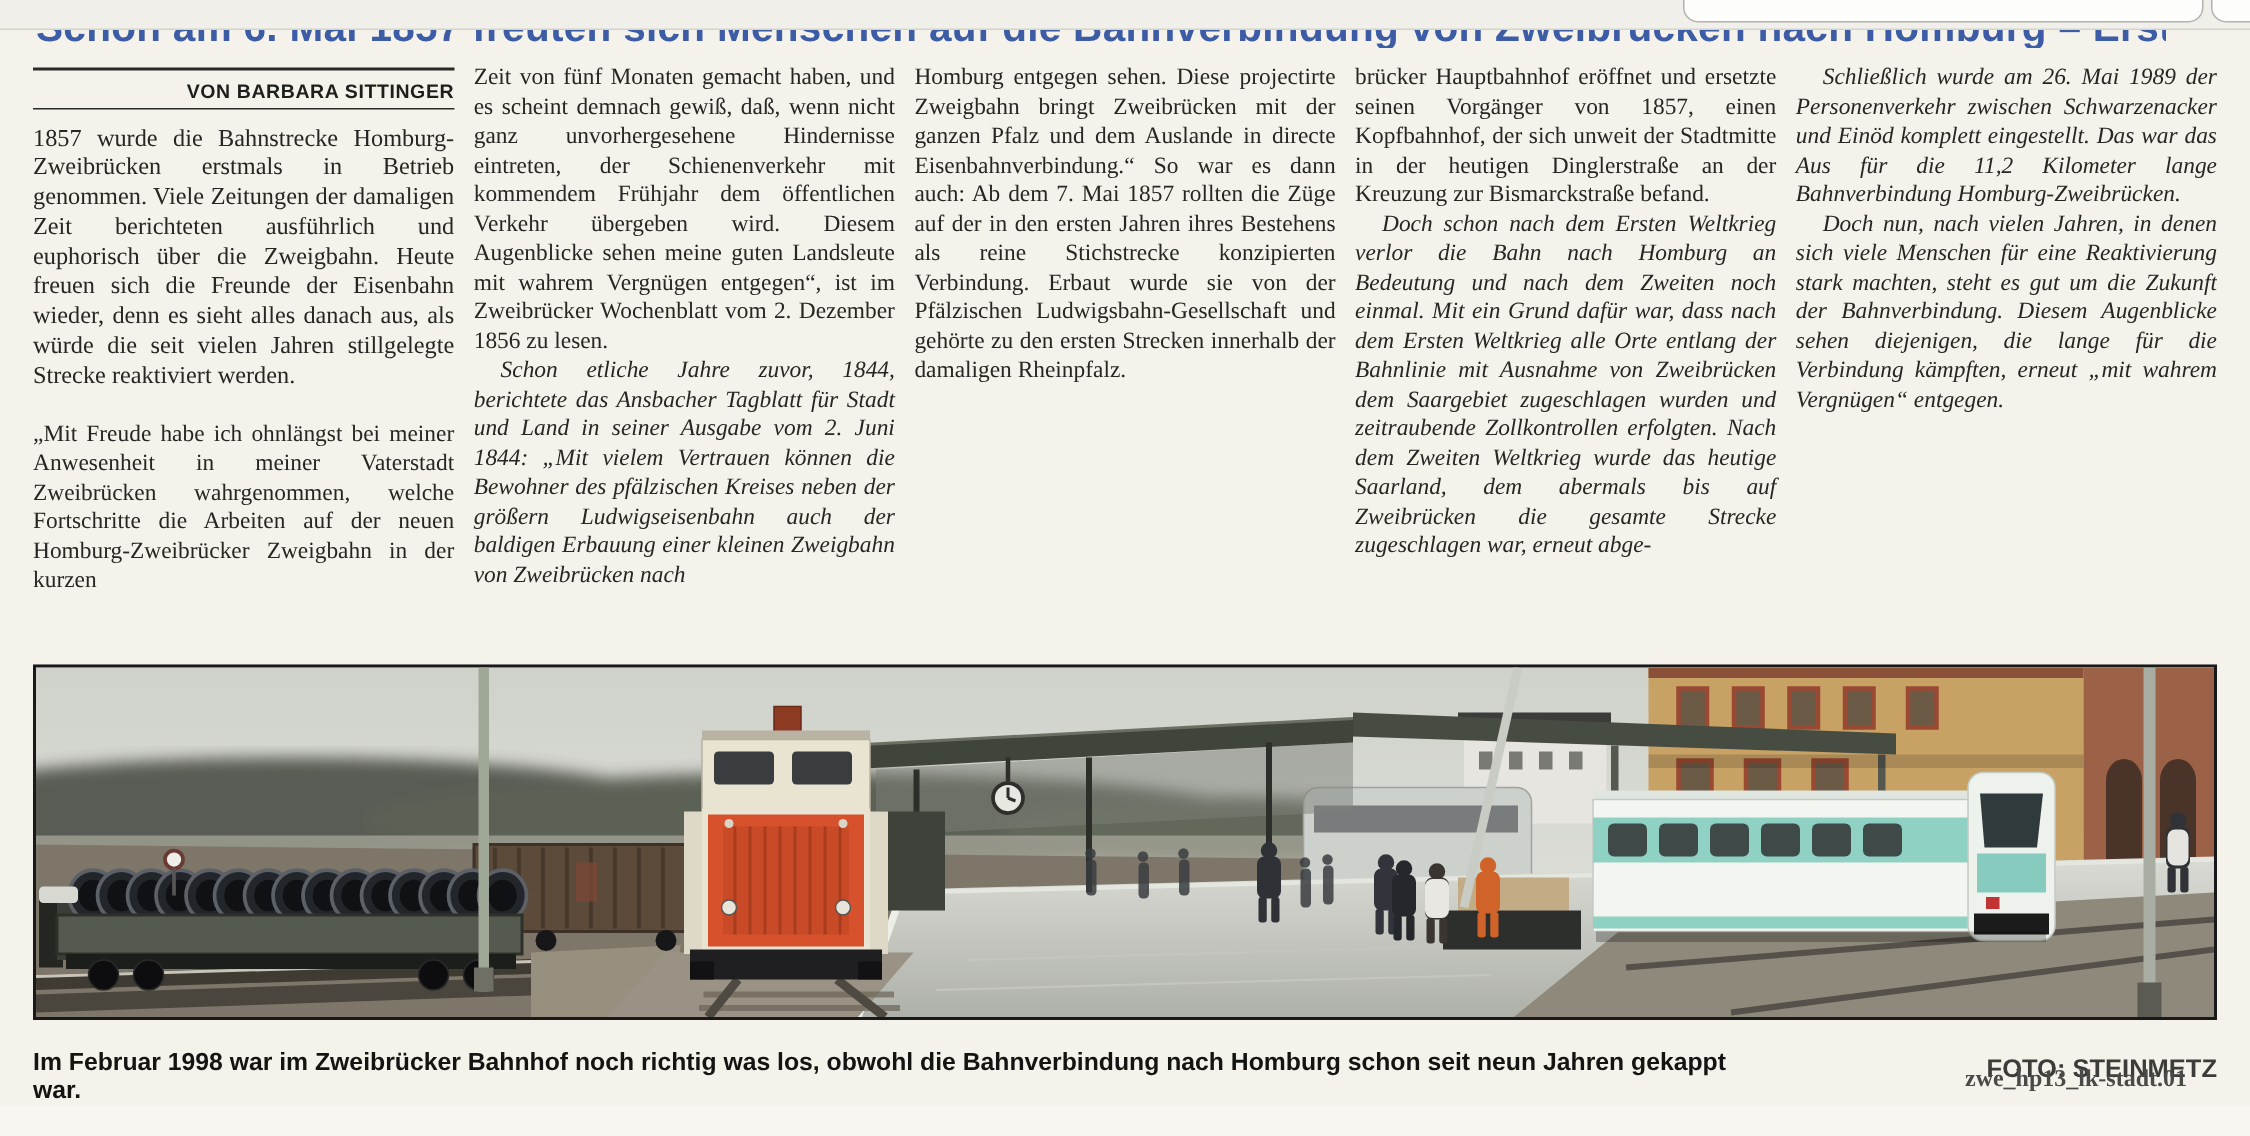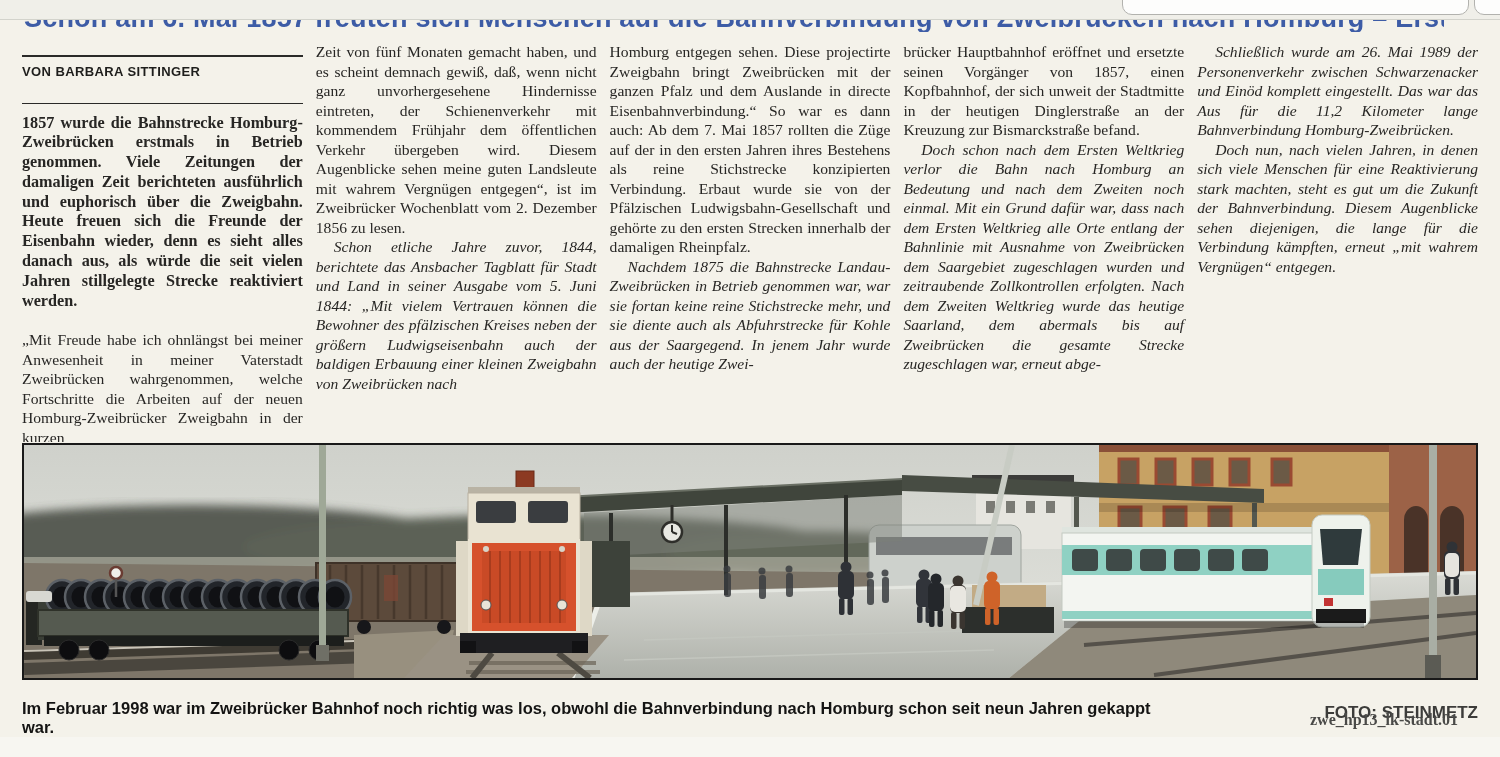--- a/index.html
+++ b/index.html
@@ -21,24 +21,24 @@
   .headline{font-family:"Liberation Sans",sans-serif;font-weight:700;font-size:27px;
             color:#3d5ca6;white-space:nowrap;letter-spacing:.2px;margin:-16px 0 0 0;}
   
   .columns{position:absolute;left:22px;top:42px;width:1456px;height:400px;
            display:grid;grid-template-columns:repeat(5,1fr);column-gap:13px;overflow:hidden;}
   .col{text-align:justify;color:#272624;font-size:15.6px;line-height:19.5px;}
   .col p{margin:0;}
   p.ind{text-indent:1.15em;font-style:italic;}
   .gap-top{margin-top:19px !important;}
   .byline-box{border-top:2.5px solid #2a2a28;border-bottom:1.5px solid #2a2a28;
-              margin:13px 0 10px;padding:4px 0 21px;text-align:left;}
+              margin:3px 0 10px;padding:4px 0 1px;text-align:right;}
   .byline{font-family:"Liberation Sans",sans-serif;font-size:13px;font-weight:700;
           letter-spacing:.4px;color:#1e1e1c;}
-  .lead{font-weight:700;font-size:16.2px;line-height:19.8px;}
+  .lead{font-weight:400;font-size:16.2px;line-height:19.8px;}
   
   .photo-frame{position:absolute;left:22px;top:443px;width:1452px;height:233px;
                border:2px solid #191919;background:#cfd1cb;}
   .photo-frame svg{display:block;width:100%;height:100%;}
   
   .caption-row{position:absolute;left:22px;top:687px;width:1456px;display:flex;
                justify-content:space-between;align-items:flex-start;margin-top:12px;}
   .caption{font-family:"Liberation Sans",sans-serif;font-weight:700;font-size:16.5px;
            color:#141413;max-width:1150px;}
   .credit{font-family:"Liberation Sans",sans-serif;font-weight:700;font-size:17px;
@@ -62,25 +62,24 @@
 <div class="columns">
   <div class="col">
     <div class="byline-box">
       <span class="byline">VON BARBARA SITTINGER</span>
     </div>
     <p class="lead">1857 wurde die Bahnstrecke Homburg-Zweibrücken erstmals in Betrieb genommen. Viele Zeitungen der damaligen Zeit berichteten ausführlich und euphorisch über die Zweigbahn. Heute freuen sich die Freunde der Eisenbahn wieder, denn es sieht alles danach aus, als würde die seit vielen Jahren stillgelegte Strecke reaktiviert werden.</p>
     <p class="gap-top">„Mit Freude habe ich ohnlängst bei meiner Anwesenheit in meiner Vaterstadt Zweibrücken wahrgenommen, welche Fortschritte die Arbeiten auf der neuen Homburg-Zweibrücker Zweigbahn in der kurzen</p>
   </div>
   <div class="col">
     <p>Zeit von fünf Monaten gemacht haben, und es scheint demnach gewiß, daß, wenn nicht ganz unvorhergesehene Hindernisse eintreten, der Schienenverkehr mit kommendem Frühjahr dem öffentlichen Verkehr übergeben wird. Diesem Augenblicke sehen meine guten Landsleute mit wahrem Vergnügen entgegen“, ist im Zweibrücker Wochenblatt vom 2. Dezember 1856 zu lesen.</p>
-    <p class="ind">Schon etliche Jahre zuvor, 1844, berichtete das Ansbacher Tagblatt für Stadt und Land in seiner Ausgabe vom 5. Juni 1844: „Mit vielem Vertrauen können die Bewohner des pfälzischen Kreises neben der größern Ludwigseisenbahn auch der baldigen Erbauung einer kleinen Zweigbahn von Zweibrücken nach</p>
+    <p class="ind">Schon etliche Jahre zuvor, 1844, berichtete das Ansbacher Tagblatt für Stadt und Land in seiner Ausgabe vom 2. Juni 1844: „Mit vielem Vertrauen können die Bewohner des pfälzischen Kreises neben der größern Ludwigseisenbahn auch der baldigen Erbauung einer kleinen Zweigbahn von Zweibrücken nach</p>
   </div>
   <div class="col">
     <p>Homburg entgegen sehen. Diese projectirte Zweigbahn bringt Zweibrücken mit der ganzen Pfalz und dem Auslande in directe Eisenbahnverbindung.“ So war es dann auch: Ab dem 7. Mai 1857 rollten die Züge auf der in den ersten Jahren ihres Bestehens als reine Stichstrecke konzipierten Verbindung. Erbaut wurde sie von der Pfälzischen Ludwigsbahn-Gesellschaft und gehörte zu den ersten Strecken innerhalb der damaligen Rheinpfalz.</p>
-    <p class="ind">Nachdem 1875 die Bahnstrecke Landau-Zweibrücken in Betrieb genommen war, war sie fortan keine reine Stichstrecke mehr, und sie diente auch als Abfuhrstrecke für Kohle aus der Saargegend. In jenem Jahr wurde auch der heutige Zwei-</p>
   </div>
   <div class="col">
     <p>brücker Hauptbahnhof eröffnet und ersetzte seinen Vorgänger von 1857, einen Kopfbahnhof, der sich unweit der Stadtmitte in der heutigen Dinglerstraße an der Kreuzung zur Bismarckstraße befand.</p>
     <p class="ind">Doch schon nach dem Ersten Weltkrieg verlor die Bahn nach Homburg an Bedeutung und nach dem Zweiten noch einmal. Mit ein Grund dafür war, dass nach dem Ersten Weltkrieg alle Orte entlang der Bahnlinie mit Ausnahme von Zweibrücken dem Saargebiet zugeschlagen wurden und zeitraubende Zollkontrollen erfolgten. Nach dem Zweiten Weltkrieg wurde das heutige Saarland, dem abermals bis auf Zweibrücken die gesamte Strecke zugeschlagen war, erneut abge-</p>
   </div>
   <div class="col">
     <p class="ind">Schließlich wurde am 26. Mai 1989 der Personenverkehr zwischen Schwarzenacker und Einöd komplett eingestellt. Das war das Aus für die 11,2 Kilometer lange Bahnverbindung Homburg-Zweibrücken.</p>
     <p class="ind">Doch nun, nach vielen Jahren, in denen sich viele Menschen für eine Reaktivierung stark machten, steht es gut um die Zukunft der Bahnverbindung. Diesem Augenblicke sehen diejenigen, die lange für die Verbindung kämpften, erneut „mit wahrem Vergnügen“ entgegen.</p>
   </div>
 </div>

